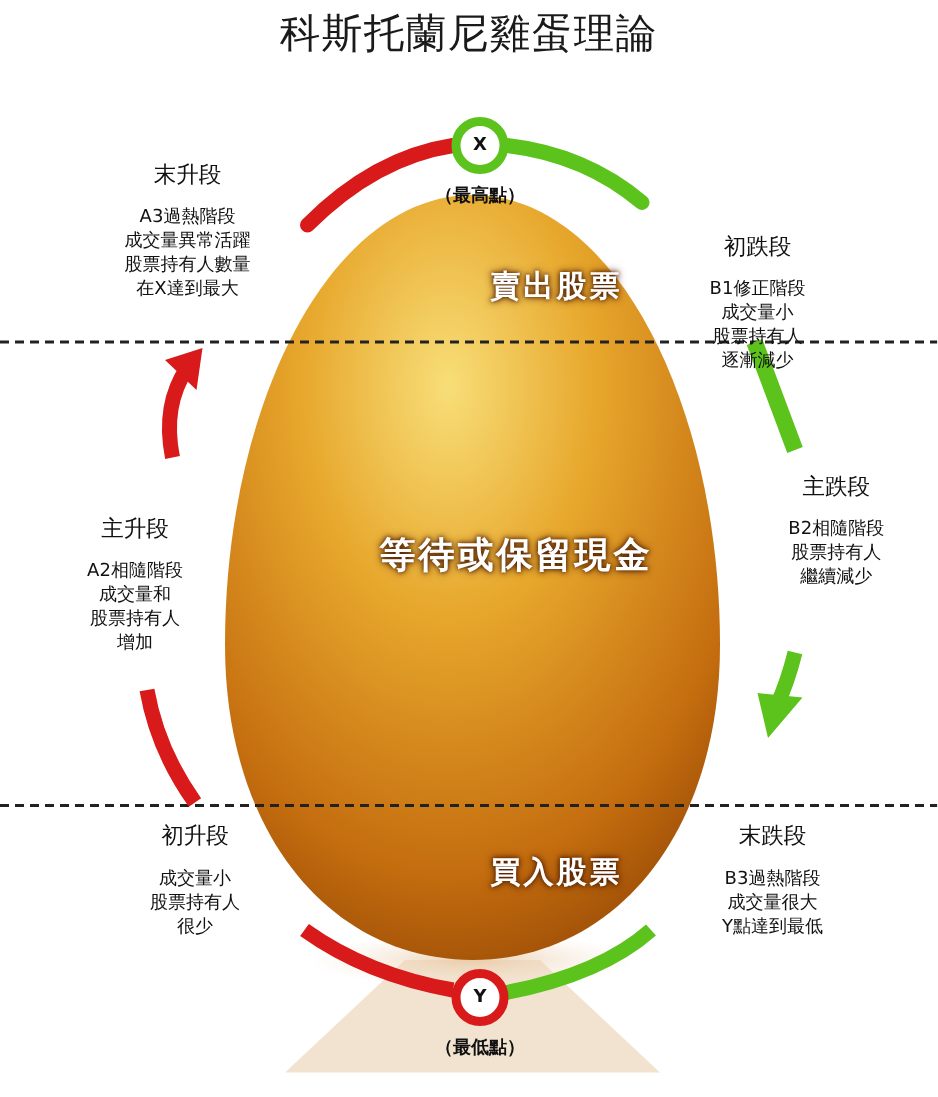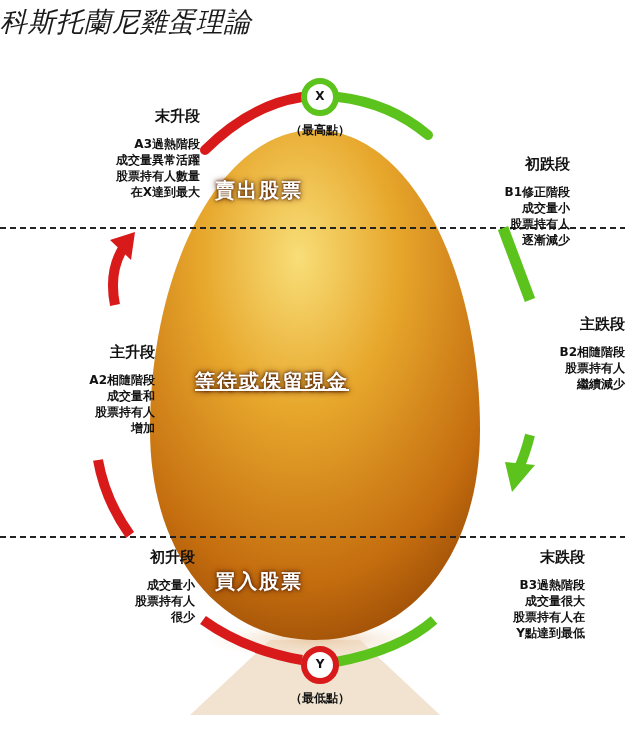--- a/index.html
+++ b/index.html
@@ -1,24 +1,24 @@
 <!DOCTYPE html>
 <html><head>
 <meta charset="utf-8">
 <style>
   html, body { margin:0; padding:0; background:#ffffff; }
   body { width:625px; height:731px; position:relative; overflow:hidden;
          font-family:"DejaVu Sans", sans-serif; color:#111; }
-  .title { position:absolute; left:0; top:4px; width:625px; text-align:left;
-           font-family:"DejaVu Serif", serif; font-size:27px; letter-spacing:1px; color:#1a1a1a;font-style:italic; }
+  .title { position:absolute; left:0; top:4px; width:625px; text-align:center;
+           font-family:"DejaVu Serif", serif; font-size:27px; letter-spacing:1px; color:#1a1a1a; }
   svg.art { position:absolute; left:0; top:0; }
-  .stage { position:absolute; text-align:right; font-weight:bold; }
+  .stage { position:absolute; text-align:center; font-weight:normal; }
   .stage .name { font-size:15px; margin-bottom:10px; }
   .stage .desc { font-size:12px; line-height:16px; }
-  .egglabel { position:absolute; text-align:left; color:#fff; font-weight:bold;
+  .egglabel { position:absolute; text-align:right; color:#fff; font-weight:bold;
               text-shadow:0 0 3px #4a1b00, 0 0 6px #5a2200; letter-spacing:2px; }
   .point-label { position:absolute; font-size:12px; font-weight:bold; text-align:center; }
   .circle-letter { position:absolute; font-size:12px; font-weight:bold; text-align:center; }
 </style>
 </head>
 <body>
 
 <div class="title">科斯托蘭尼雞蛋理論</div>
 
 <svg class="art" width="625" height="731" viewBox="0 0 625 731">
@@ -61,21 +61,21 @@
 
   <circle cx="320" cy="665" r="16" fill="#fff" stroke="#d81a1a" stroke-width="6"></circle>
 </svg>
 
 <div class="circle-letter" style="left:310px; top:89px; width:20px;">X</div>
 <div class="point-label" style="left:270px; top:122px; width:100px;">（最高點）</div>
 <div class="circle-letter" style="left:310px; top:657px; width:20px;">Y</div>
 <div class="point-label" style="left:270px; top:690px; width:100px;">（最低點）</div>
 
 <div class="egglabel" style="left:215px; top:177px; width:200px; font-size:20px;">賣出股票</div>
-<div class="egglabel" style="left:195px; top:368px; width:240px; font-size:20px;text-decoration:underline;">等待或保留現金</div>
+<div class="egglabel" style="left:195px; top:354px; width:240px; font-size:24px;">等待或保留現金</div>
 <div class="egglabel" style="left:215px; top:568px; width:200px; font-size:20px;">買入股票</div>
 
 <div class="stage" style="left:50px; top:107px; width:150px;">
   <div class="name">末升段</div>
   <div class="desc">
     <div>A3過熱階段</div>
     <div>成交量異常活躍</div>
     <div>股票持有人數量</div>
     <div>在X達到最大</div>
   </div>
@@ -117,16 +117,15 @@
     <div>股票持有人</div>
     <div>很少</div>
   </div>
 </div>
 
 <div class="stage" style="left:445px; top:548px; width:140px;">
   <div class="name">末跌段</div>
   <div class="desc">
     <div>B3過熱階段</div>
     <div>成交量很大</div>
-    <div>股票持有人在</div>
     <div>Y點達到最低</div>
   </div>
 </div>
 
 </body></html>

